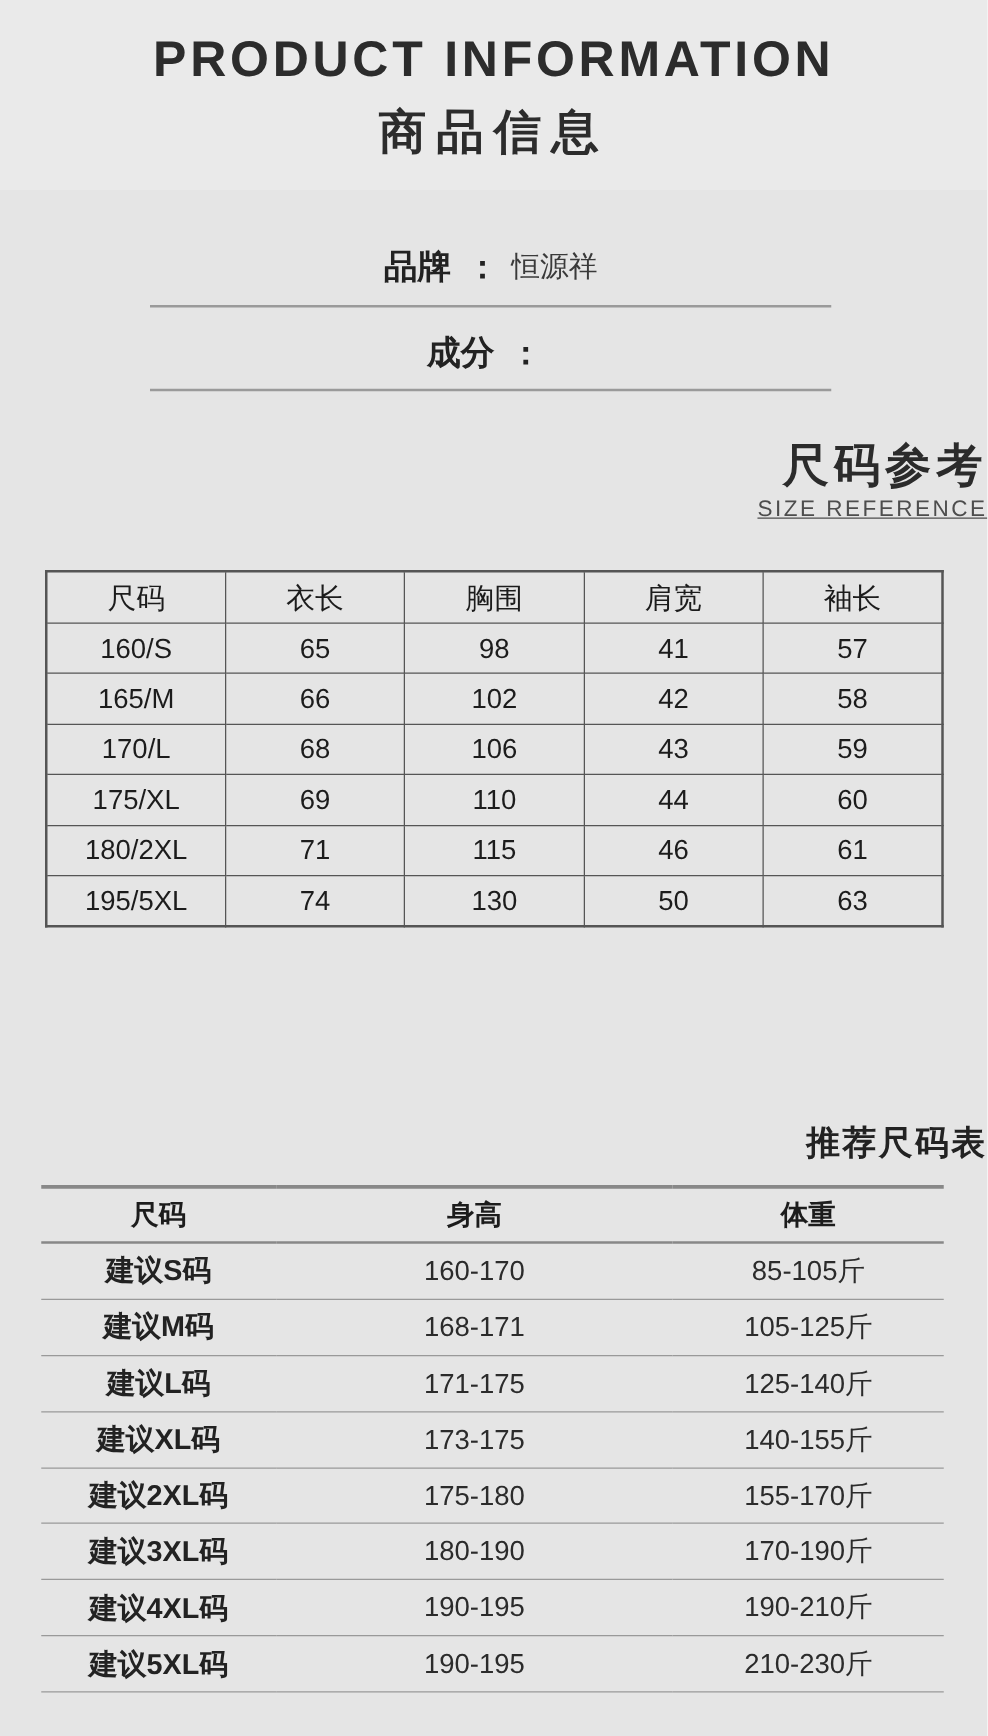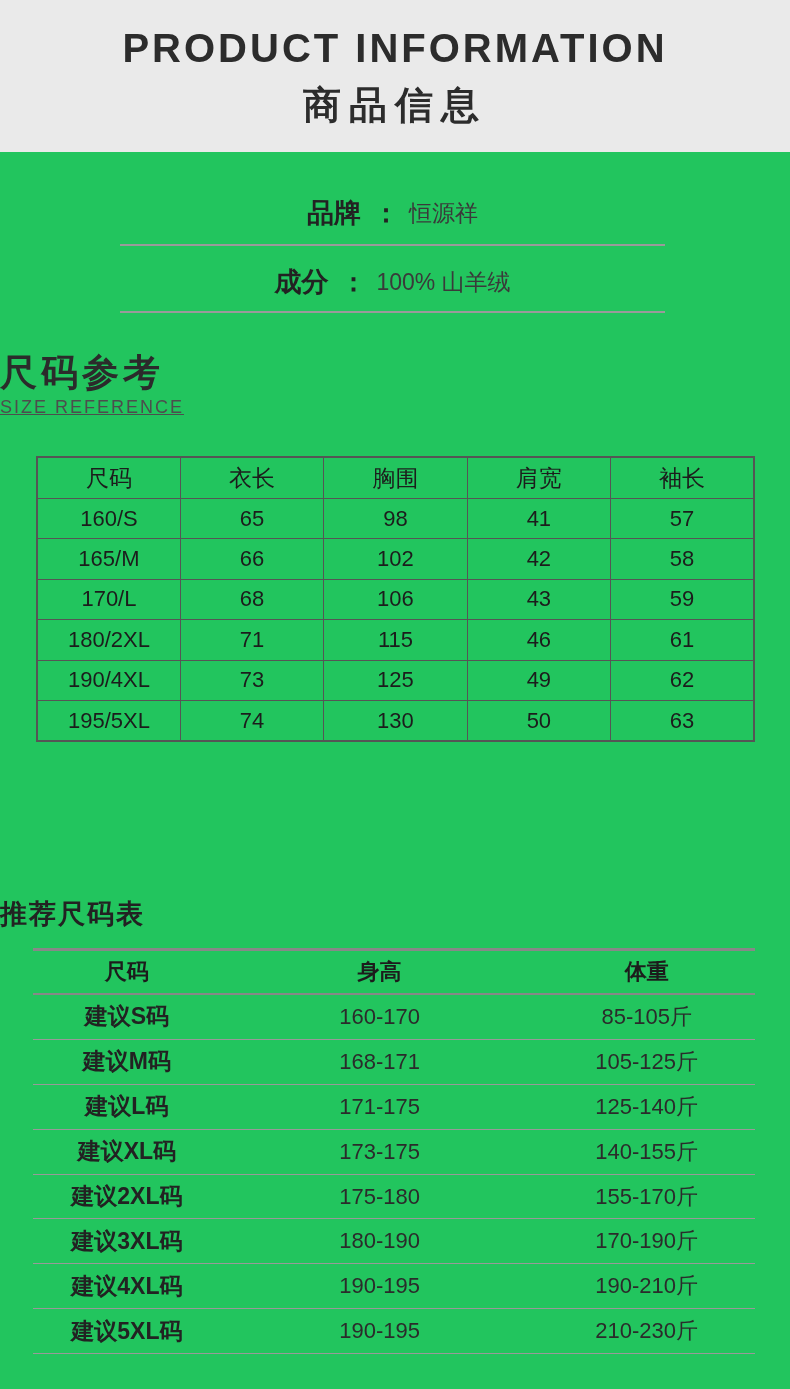--- a/index.html
+++ b/index.html
@@ -1,20 +1,20 @@
 <!DOCTYPE html>
 <html><head>
 <meta charset="utf-8">
 <style>
   html, body { margin: 0; padding: 0; background: #ffffff; }
   .page {
     position: relative;
     width: 790px;
     height: 1389px;
-    background: #22c55e;
+    background: #e5e5e5;
     font-family: "Liberation Sans", "DejaVu Sans", sans-serif;
     overflow: hidden;
     color: #1f1f1f;
   }
 
   
   .banner {
     position: absolute;
     left: 0; top: 0;
     width: 790px; height: 152px;
@@ -47,21 +47,21 @@
     align-items: flex-start;
     justify-content: center;
   }
   .attr-1 { top: 196px; height: 48px; }
   .attr-2 { top: 265px; height: 46px; }
   .attr-label { font-size: 27px; font-weight: 700; color: #222222; line-height: 34px; }
   .attr-colon { font-size: 26px; font-weight: 700; color: #222222; line-height: 34px; margin: 0 10px 0 12px; }
   .attr-value { font-size: 23px; color: #3a3a3a; line-height: 35px; }
 
   
-  .sec-title { position: absolute; left: 0; width: 790px; text-align: left; margin: 0; }
+  .sec-title { position: absolute; left: 0; width: 790px; text-align: right; margin: 0; }
   .size-title-zh { top: 348px; font-size: 37px; font-weight: 700; letter-spacing: 4px; color: #2b2b2b; }
   .size-title-en { top: 397px; font-size: 18px; font-weight: 400; letter-spacing: 2px; color: #4d4d4d; text-decoration: underline; }
   .rec-title    { top: 896px; font-size: 27px; font-weight: 700; letter-spacing: 2px; color: #222222; }
 
   
   .size-table {
     position: absolute;
     left: 36px; top: 456px;
     width: 719px;
     border-collapse: collapse;
@@ -118,21 +118,20 @@
 
   <div class="attr attr-1">
     <span class="attr-label">品牌</span>
     <span class="attr-colon">：</span>
     <span class="attr-value">恒源祥</span>
   </div>
 
   <div class="attr attr-2">
     <span class="attr-label">成分</span>
     <span class="attr-colon">：</span>
-    <span class="attr-value">100% 山羊绒</span>
   </div>
 
   <h2 class="sec-title size-title-zh">尺码参考</h2>
   <div class="sec-title size-title-en">SIZE REFERENCE</div>
 
   <table class="size-table">
     <thead>
         <tr>
           <th>尺码</th>
           <th>衣长</th>
@@ -157,32 +156,32 @@
           <td>58</td>
         </tr>
         <tr>
           <td>170/L</td>
           <td>68</td>
           <td>106</td>
           <td>43</td>
           <td>59</td>
         </tr>
         <tr>
+          <td>175/XL</td>
+          <td>69</td>
+          <td>110</td>
+          <td>44</td>
+          <td>60</td>
+        </tr>
+        <tr>
           <td>180/2XL</td>
           <td>71</td>
           <td>115</td>
           <td>46</td>
           <td>61</td>
-        </tr>
-        <tr>
-          <td>190/4XL</td>
-          <td>73</td>
-          <td>125</td>
-          <td>49</td>
-          <td>62</td>
         </tr>
         <tr>
           <td>195/5XL</td>
           <td>74</td>
           <td>130</td>
           <td>50</td>
           <td>63</td>
         </tr>
       </tbody>
   </table>

